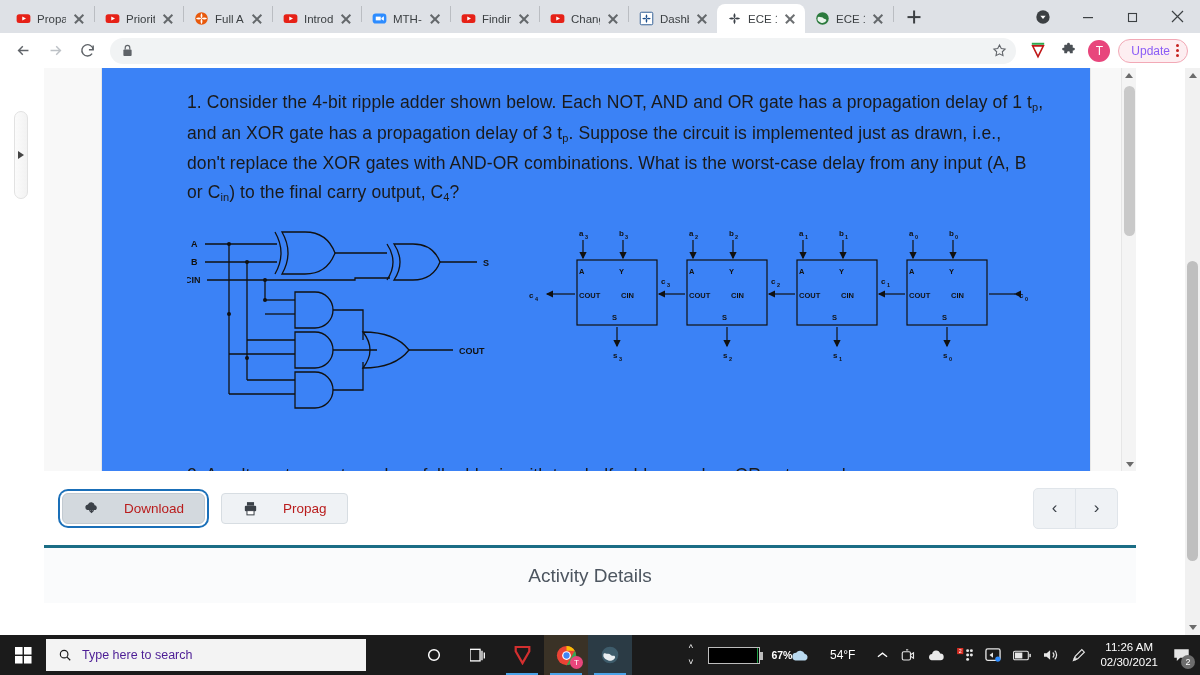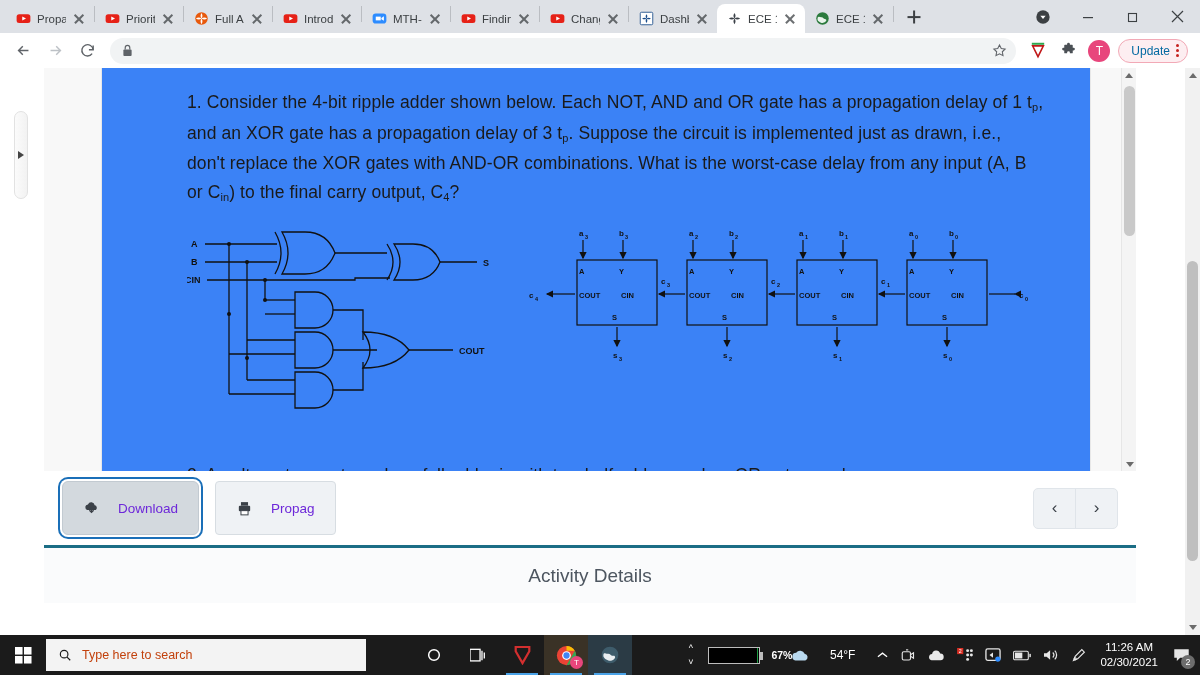--- a/index.html
+++ b/index.html
@@ -88,21 +88,21 @@
           position: absolute; right: 4px; }
   .tb-icon { width: 28px; height: 28px; display: flex; align-items: center; justify-content: center; }
   .avatar-t {
     width: 22px; height: 22px; border-radius: 50%;
     background: #e8467c; color: #fff; font-size: 12px;
     display: flex; align-items: center; justify-content: center;
     margin: 0 4px;
   }
   .update-btn {
     height: 24px; border: 1px solid #f2a9b6; border-radius: 12px;
-    background: #fdeef1; color: #0369a1; font-size: 12px;
+    background: #fdeef1; color: #8b5cf6; font-size: 12px;
     display: flex; align-items: center; gap: 6px; padding: 0 8px 0 12px;
     margin-left: 2px; margin-right: 4px;
   }
   .kebab { display: flex; flex-direction: column; gap: 2px; align-items: center; }
   .kebab i { width: 3px; height: 3px; border-radius: 50%; background: #c5221f; display: block; }
 
   
   .page {
     position: relative; width: 1200px; height: 567px;
     background: #ffffff; overflow: hidden;
@@ -157,23 +157,23 @@
     position: absolute; left: 2px; top: 18px; width: 11px; height: 150px;
     background: #c9c9c9; border-radius: 6px;
   }
 
   
   .actionbar {
     position: absolute; left: 0; top: 403px; width: 1092px; height: 74px;
     background: #ffffff; display: flex; align-items: center; padding: 0 18px;
   }
   .btn {
-    display: inline-flex; align-items: center; gap: 18px;
-    height: 54px; padding: 0 20px; border-radius: 4px;
-    font-size: 13.5px; color: #6d28d9; background: #e8ecef;
+    display: inline-flex; align-items: center; gap: 24px;
+    height: 31px; padding: 0 20px; border-radius: 4px;
+    font-size: 13.5px; color: #b91c1c; background: #e8ecef;
     border: 1px solid #d7dde2;
   }
   .btn.primary-focus {
     background: #d3d9de; border: 1px solid #c2cad1;
     box-shadow: 0 0 0 2px #fff, 0 0 0 4px #1a6fb8; border-radius: 6px;
   }
   .spacer { flex: 1; }
   .pager {
     display: flex; background: #eff2f5; border-radius: 5px; overflow: hidden;
     border: 1px solid #e0e5ea;
@@ -202,21 +202,21 @@
   }
   .win-scroll .arrow { height: 15px; display:flex; align-items:center; justify-content:center; }
 
   
   .taskbar {
     position: absolute; left: 0; top: 635px; width: 1200px; height: 40px;
     background: #1b1b1b; display: flex; align-items: center; color: #fff;
   }
   .start { width: 46px; height: 40px; display: flex; align-items: center; justify-content: center; }
   .search-box {
-    width: 320px; height: 32px; background: #f3f3f3; color: #c2410c;
+    width: 320px; height: 32px; background: #f3f3f3; color: #4c1d95;
     display: flex; align-items: center; gap: 10px; padding: 0 12px; font-size: 12.5px;
   }
   .tb-app { width: 44px; height: 40px; display: flex; align-items: center; justify-content: center; position: relative; }
   .tb-app.open::after {
     content:""; position:absolute; bottom:0; left:6px; right:6px; height:2.5px; background:#4aa3e8;
   }
   .tb-app.opera { background: #3a3226; }
   .tb-app.edge  { background: #2b3b45; }
   .tray { margin-left: auto; display: flex; align-items: center; gap: 0; padding-right: 4px; }
   .tray-item { height: 40px; display: flex; align-items: center; justify-content: center; padding: 0 6px; }

